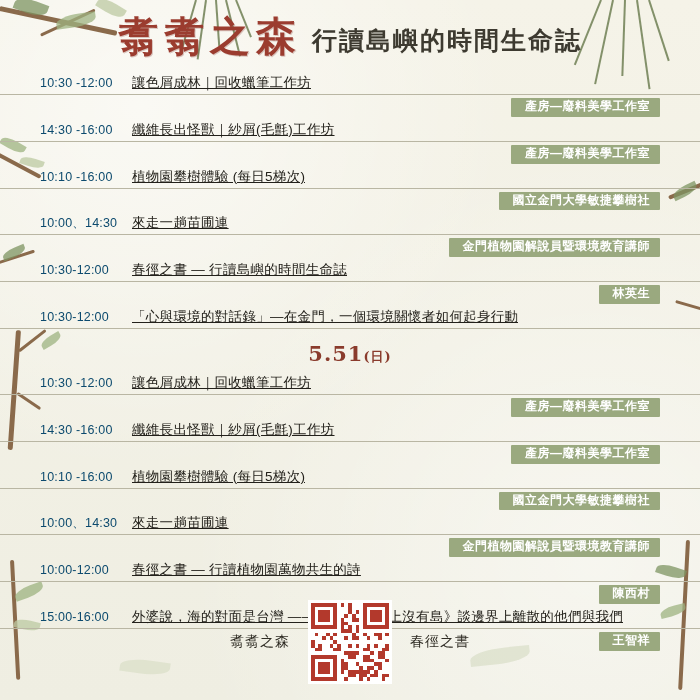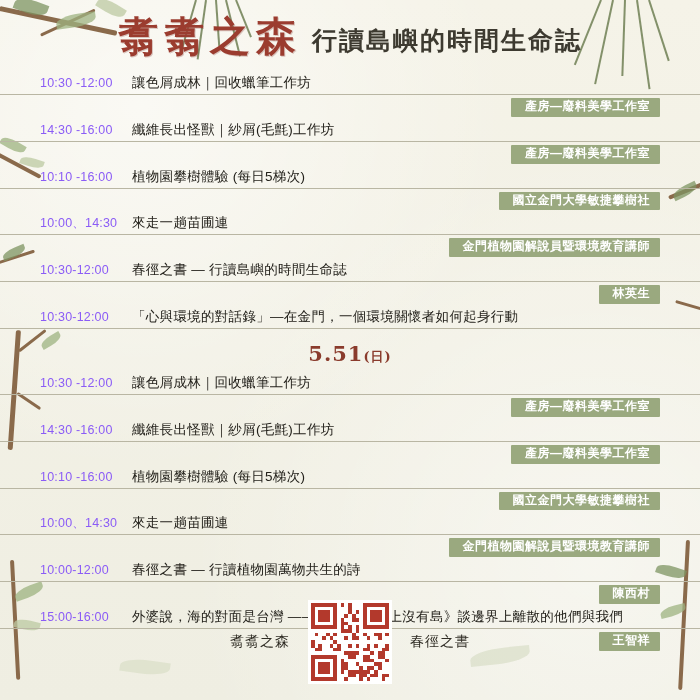--- a/index.html
+++ b/index.html
@@ -53,26 +53,26 @@
   .day{margin-bottom:6px;}
   .day-head{padding:6px 0 8px;}
   .row{position:relative;margin:0 0 4px 0;}
   .line{
     display:flex;align-items:baseline;
     padding:0 40px 2px 40px;
     border-bottom:1px solid #b9b6a3;
   }
   .time{
     width:92px;flex:none;
-    font-size:12.5px;color:#8b5cf6;letter-spacing:.2px;
+    font-size:12.5px;color:#0c4a6e;letter-spacing:.2px;
     white-space:nowrap;
   }
   .event{
     font-size:13.5px;color:#23211b;letter-spacing:.3px;
-    white-space:nowrap;overflow:hidden;
+    white-space:nowrap;overflow:hidden;text-decoration:underline;
   }
   .host-wrap{
     display:flex;justify-content:flex-end;
     padding:0 40px;margin-top:3px;
   }
   .host{
     font-size:12px;color:#ffffff;font-weight:bold;letter-spacing:.5px;
     background:#9aa97f;
     padding:2px 10px 3px 14px;
     line-height:1.15;

